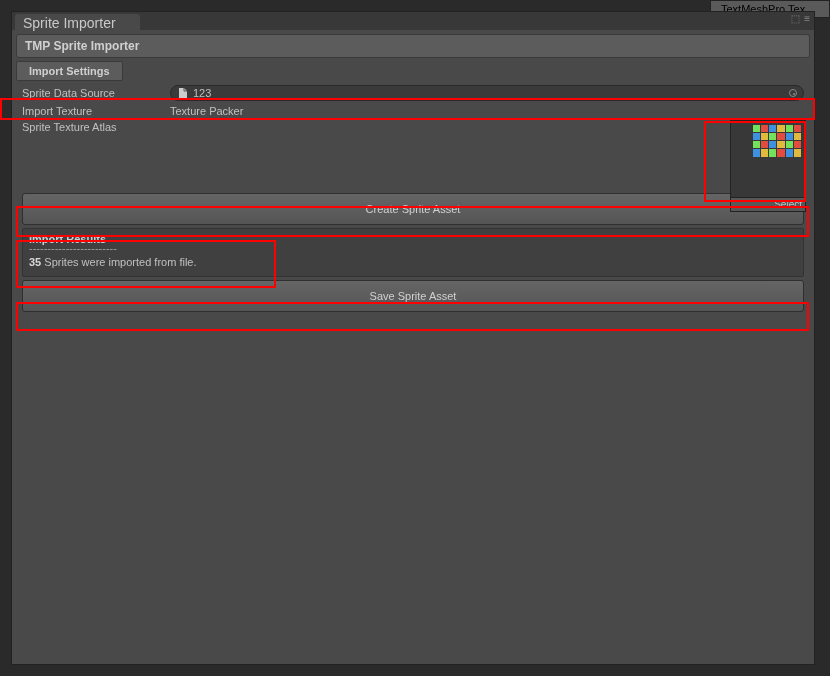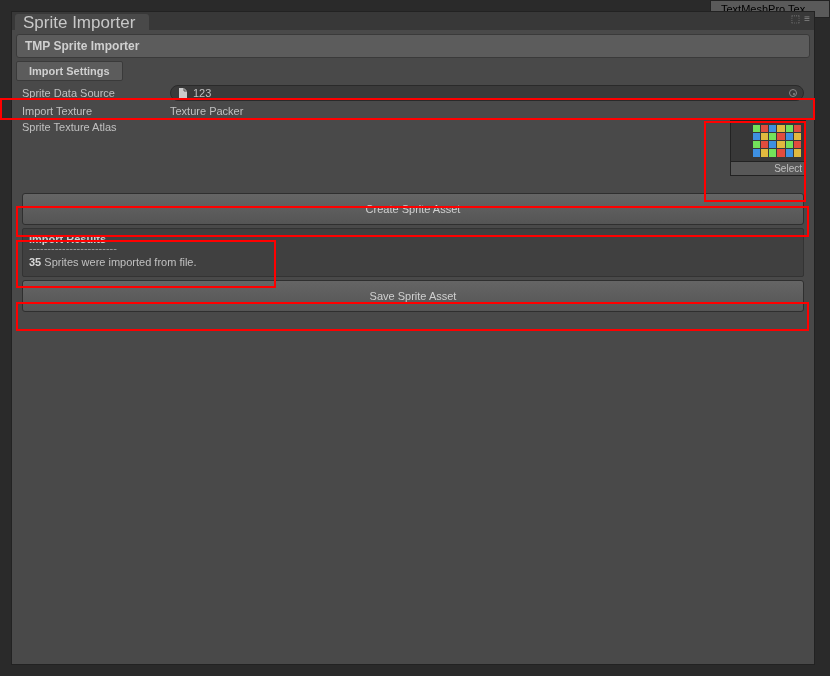--- a/index.html
+++ b/index.html
@@ -40,23 +40,23 @@
     background: #383838;
     display: flex;
     align-items: stretch;
     font-size: 10px;
     color: #b0b0b0;
     position: relative;
     padding-left: 3px;
   }
   .tab {
     background: #494949;
-    padding: 2px 14px 0 8px;
+    padding: 2px 24px 0 8px;
     color: #c8c8c8;
-    font-size: 17px;
+    font-size: 14px;
     display: flex;
     align-items: center;
     border-top-left-radius: 3px;
     border-top-right-radius: 3px;
     margin-top: 2px;
     height: 16px;
   }
   .win-icons {
     position: absolute;
     right: 4px;
@@ -154,21 +154,21 @@
   }
   .texture-row {
     position: relative;
     height: 70px;
   }
   .texture-slot {
     position: absolute;
     right: 4px;
     top: 0;
     width: 76px;
-    height: 56px;
+    height: 92px;
     background: #383838;
     border: 1px solid #222;
     display: flex;
     flex-direction: column;
   }
   .texture-preview {
     flex: 1;
     display: grid;
     grid-template-columns: repeat(4, 1fr);
     grid-template-rows: repeat(4, 1fr);

